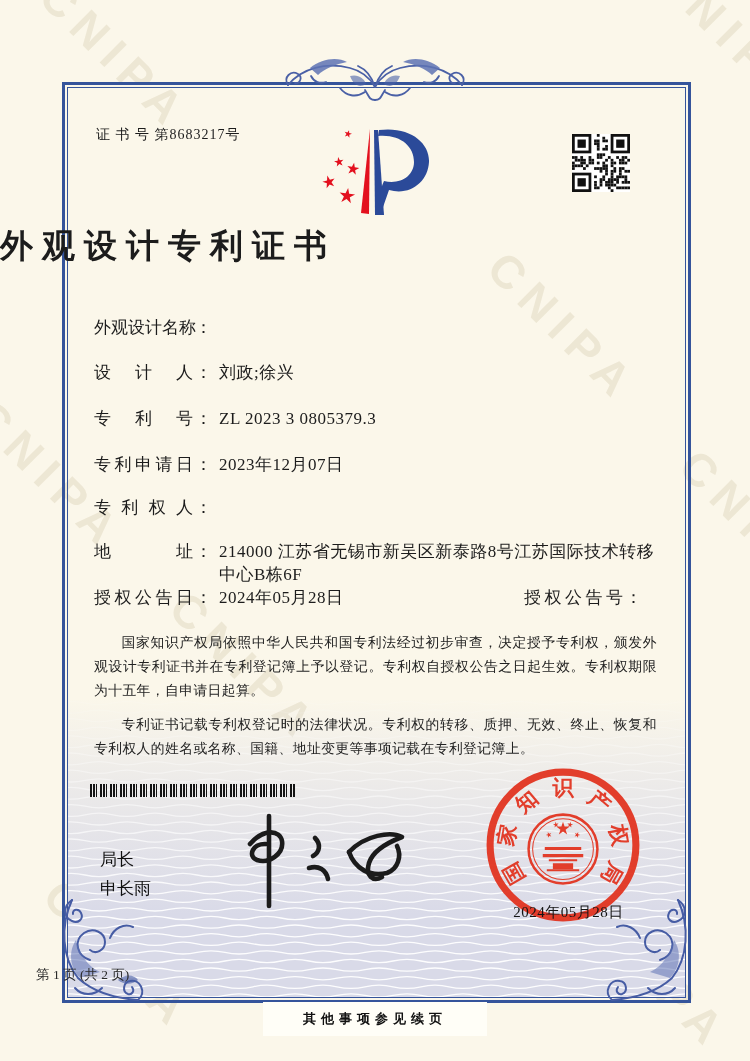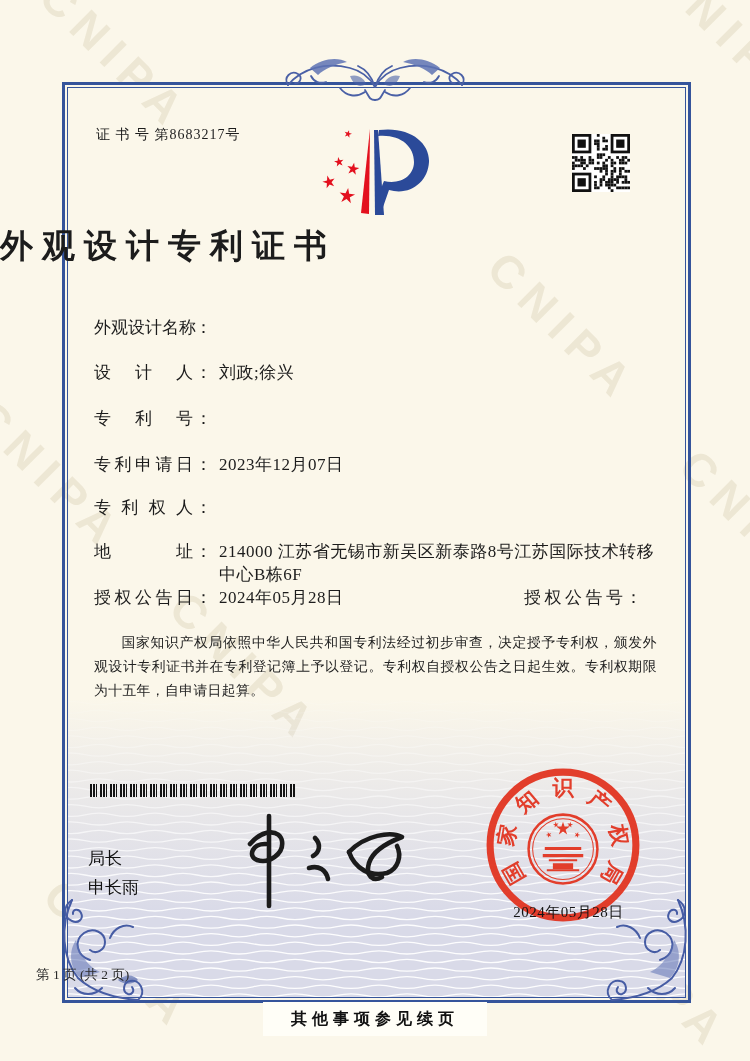--- a/index.html
+++ b/index.html
@@ -40,32 +40,32 @@
   .fval { letter-spacing:0.5px; }
   .addr-val { width:442px; }
   .grant-no-group { position:absolute; left:430px; top:0; display:flex; }
   
   .paras { position:absolute; left:94px; top:621px; width:563px; z-index:4;
     font-size:13.8px; line-height:24px; text-align:justify; letter-spacing:0.4px; color:#222; }
   .paras p { text-indent:2em;margin-top:10px; }
   
   .barcode { position:absolute; left:90px; top:784px; width:206px; height:13px; z-index:4;
     background:repeating-linear-gradient(90deg,#141414 0 2px,transparent 2px 3px,#141414 3px 5px,transparent 5px 6px,#141414 6px 7px,transparent 7px 10px); }
-  .director { position:absolute; left:88px; top:845px; z-index:4;
-    font-family:Liberation Mono, monospace; font-size:17px; line-height:29px; color:#111; }
+  .director { position:absolute; left:100px; top:845px; z-index:4;
+    font-family:Liberation Serif, serif; font-size:17px; line-height:29px; color:#111; }
   .sign { position:absolute; left:225px; top:806px; z-index:5; }
   .seal { position:absolute; left:482px; top:764px; z-index:5; opacity:0.93; }
   .seal text { font-size:21px; font-weight:700; fill:#E2311D; text-anchor:middle;
     font-family:"Liberation Serif","DejaVu Serif",serif; }
   .seal-date { position:absolute; left:496px; top:903px; width:145px; text-align:center;
     font-size:15px; color:#141414; z-index:6; letter-spacing:0.5px; }
   .page-info { position:absolute; left:0; top:966px; width:100%; text-align:left;
     font-size:13.5px; color:#2a2a2a; z-index:4;padding-left:36px; }
   .footer-note { position:absolute; left:263px; top:1002px; width:224px; height:34px; z-index:4;
-    background:#FFFEF7; text-align:center; line-height:34px; font-size:16px; font-weight:600;
+    background:#FFFEF7; text-align:center; line-height:34px; font-size:13px; font-weight:600;
     letter-spacing:5px; color:#111; }
 </style>
 </head>
 <body>
 
 <div class="page">
 
   <div class="wm" style="left:20px;top:28px">CNIPA</div>
   <div class="wm" style="left:636px;top:8px">CNIPA</div>
   <div class="wm" style="left:468px;top:300px">CNIPA</div>
@@ -329,20 +329,21 @@
       <span class="colon">：</span>
     <span class="fval">刘政;徐兴</span>
   </div>
   <div class="row" style="top:407px">
     <span class="jlabel">
         <span>专</span>
         <span>利</span>
         <span>号</span>
       </span>
       <span class="colon">：</span>
+    <span class="fval">ZL 2023 3 0805379.3</span>
   </div>
   <div class="row" style="top:453px">
     <span class="jlabel">
         <span>专</span>
         <span>利</span>
         <span>申</span>
         <span>请</span>
         <span>日</span>
       </span>
       <span class="colon">：</span>
@@ -382,20 +383,21 @@
           <span>公</span>
           <span>告</span>
           <span>号</span>
         </span>
         <span class="colon">：</span>
     </span>
   </div>
 
   <div class="paras">
     <p>国家知识产权局依照中华人民共和国专利法经过初步审查，决定授予专利权，颁发外观设计专利证书并在专利登记簿上予以登记。专利权自授权公告之日起生效。专利权期限为十五年，自申请日起算。</p>
+    <p>专利证书记载专利权登记时的法律状况。专利权的转移、质押、无效、终止、恢复和专利权人的姓名或名称、国籍、地址变更等事项记载在专利登记簿上。</p>
   </div>
 
   <div class="barcode"></div>
 
   <div class="director">
     <div>局长</div>
     <div>申长雨</div>
   </div>
   <svg class="sign" width="190" height="105" viewBox="0 0 190 105">
     <g fill="none" stroke="#1b1b1b" stroke-width="4.6" stroke-linecap="round" stroke-linejoin="round">

